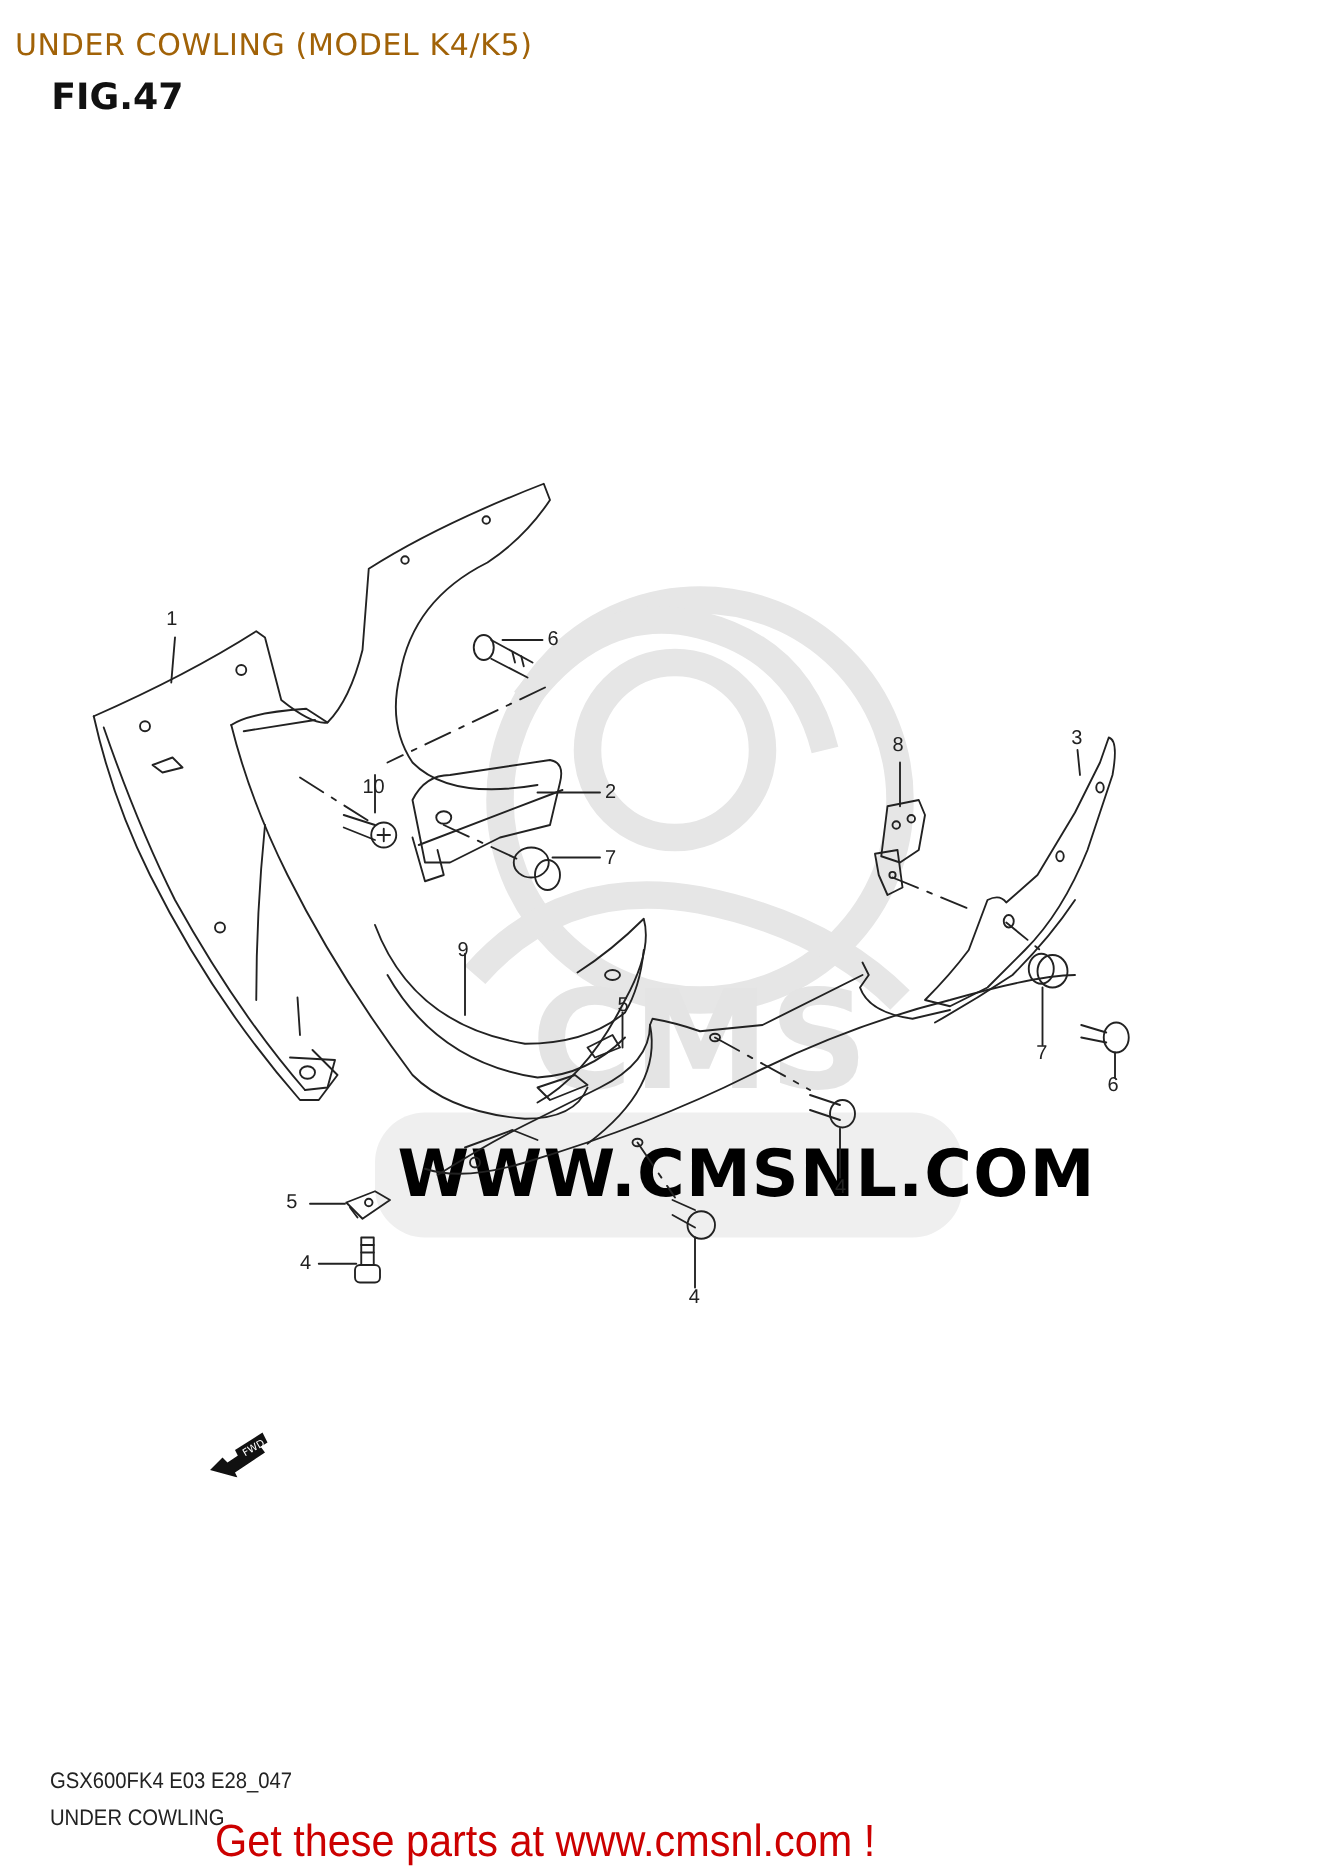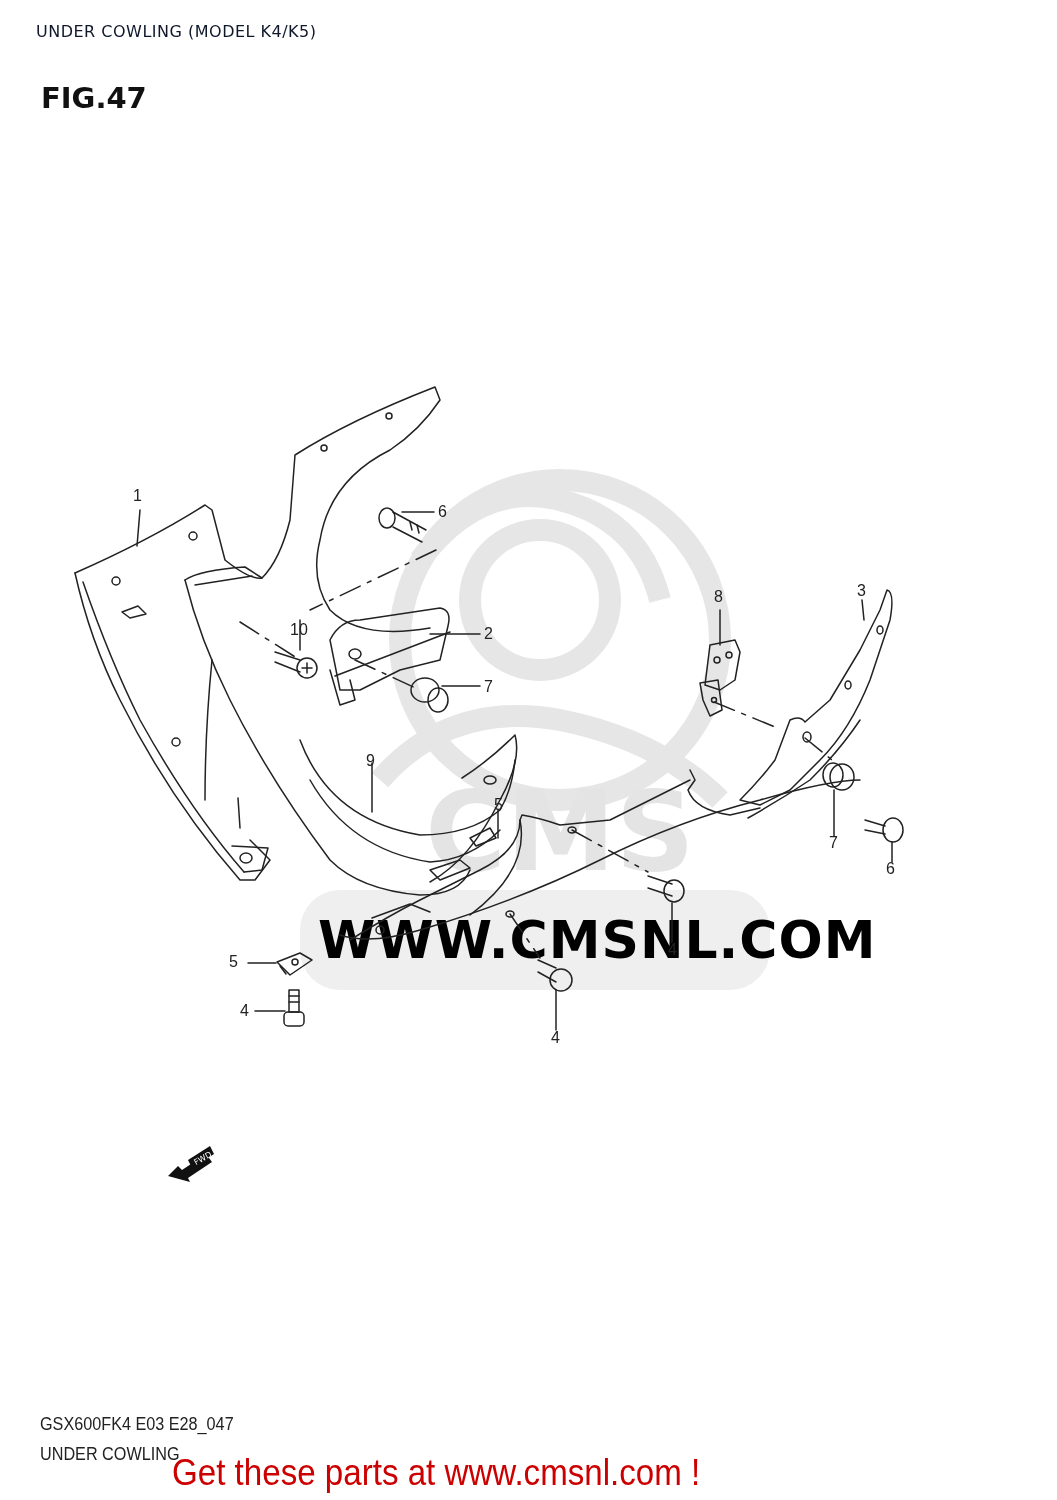--- a/index.html
+++ b/index.html
@@ -1,18 +1,18 @@
 <!DOCTYPE html>
 <html><head>
 <meta charset="utf-8">
 <style>
   html, body { margin:0; padding:0; background:#ffffff; }
   body { width:1057px; height:1500px; position:relative; overflow:hidden; font-family:"DejaVu Sans", sans-serif; }
-  .subtitle { position:absolute; left:36px; top:22px; font-size:16px; color:#0f172a; letter-spacing:0.5px; font-family:"DejaVu Sans", sans-serif; }
-  .figno { position:absolute; left:41px; top:60px; font-size:29px; font-weight:bold; color:#111111; font-family:"DejaVu Sans", sans-serif;margin-top:21px; }
+  .subtitle { position:absolute; left:12px; top:22px; font-size:24px; color:#a16207; letter-spacing:0.5px; font-family:"DejaVu Sans", sans-serif; }
+  .figno { position:absolute; left:41px; top:60px; font-size:29px; font-weight:bold; color:#111111; font-family:"DejaVu Sans", sans-serif; }
   svg.diagram { position:absolute; left:0; top:0; width:1057px; height:1500px; }
   .callout { position:absolute; font-size:16px; color:#222; font-family:"Liberation Sans", sans-serif; }
   .code { position:absolute; left:40px; top:1414px; font-size:18px; color:#222; font-family:"Liberation Sans", sans-serif; transform:scaleX(0.9); transform-origin:left; }
   .caption { position:absolute; left:40px; top:1444px; font-size:18px; color:#222; font-family:"Liberation Sans", sans-serif; transform:scaleX(0.9); transform-origin:left; }
   .promo { position:absolute; left:172px; top:1452px; font-size:36px; color:#cc0000; font-family:"Liberation Sans", sans-serif; transform:scaleX(0.92); transform-origin:left; }
   .watermark-text { position:absolute; left:318px; top:910px; font-size:52px; font-weight:bold; color:#000000; font-family:"DejaVu Sans", sans-serif; letter-spacing:1px; }
   .fwd { position:absolute; left:166px; top:1140px; }
 </style>
 </head>
 <body>

